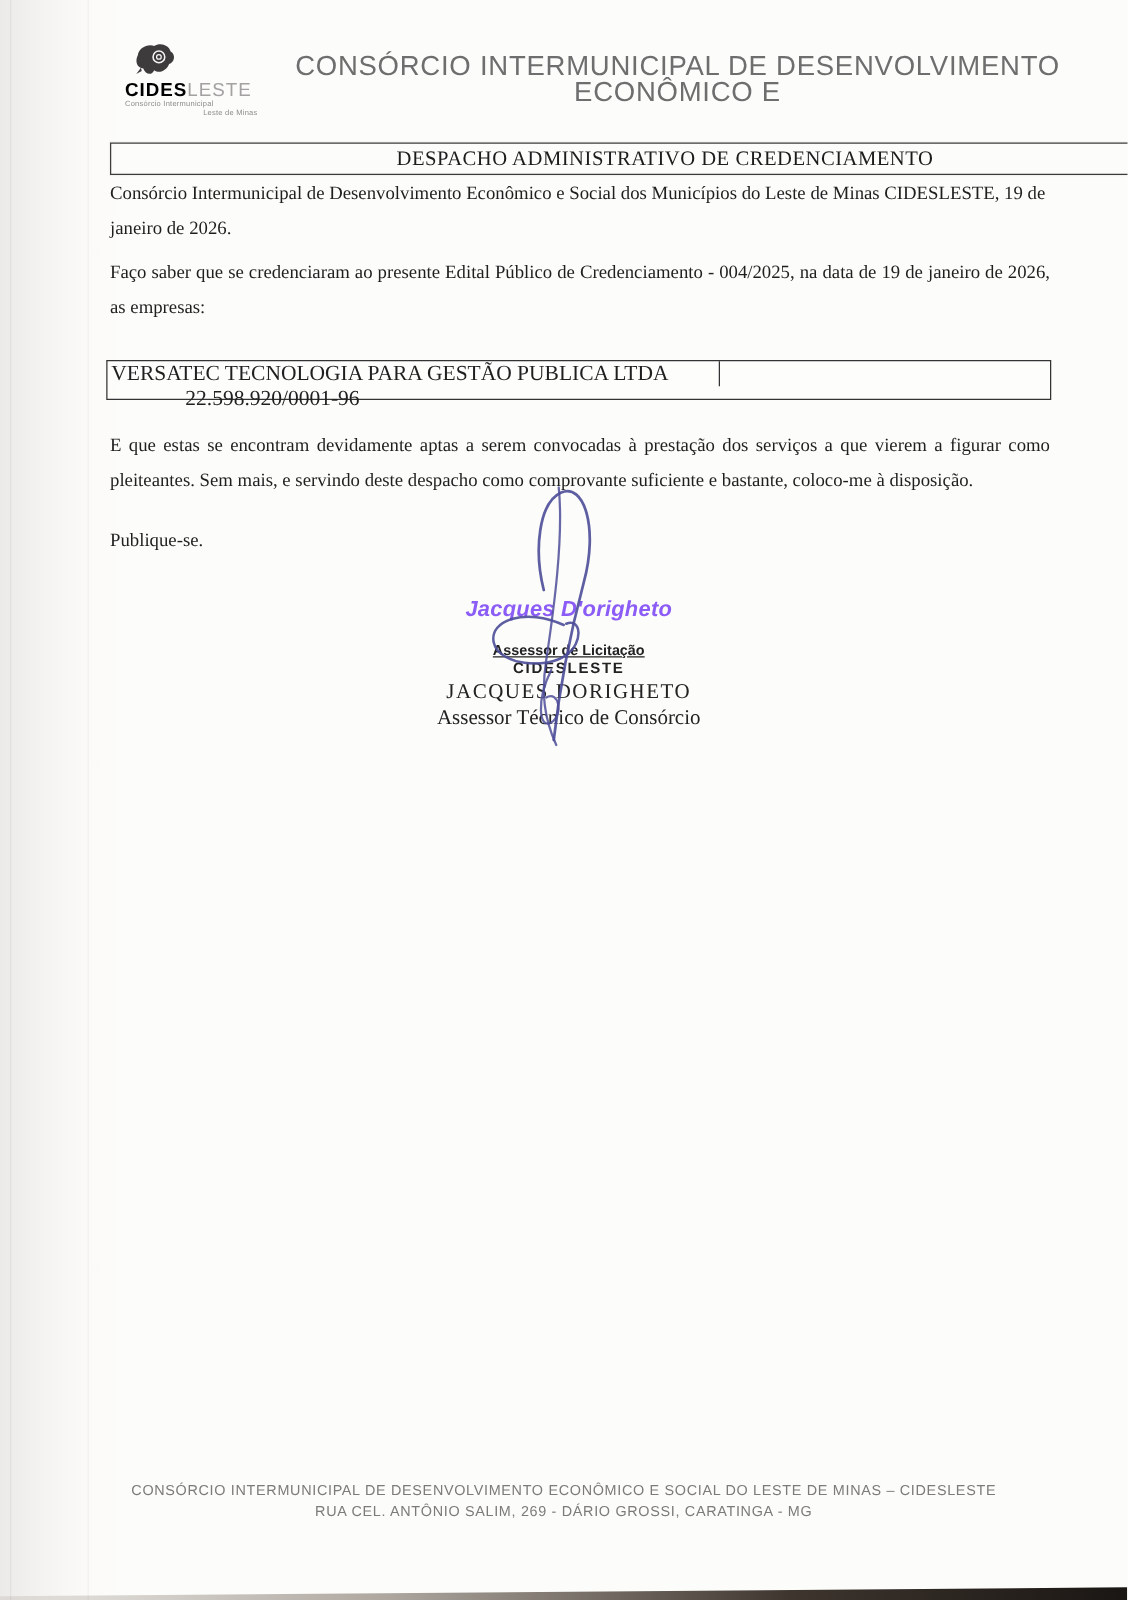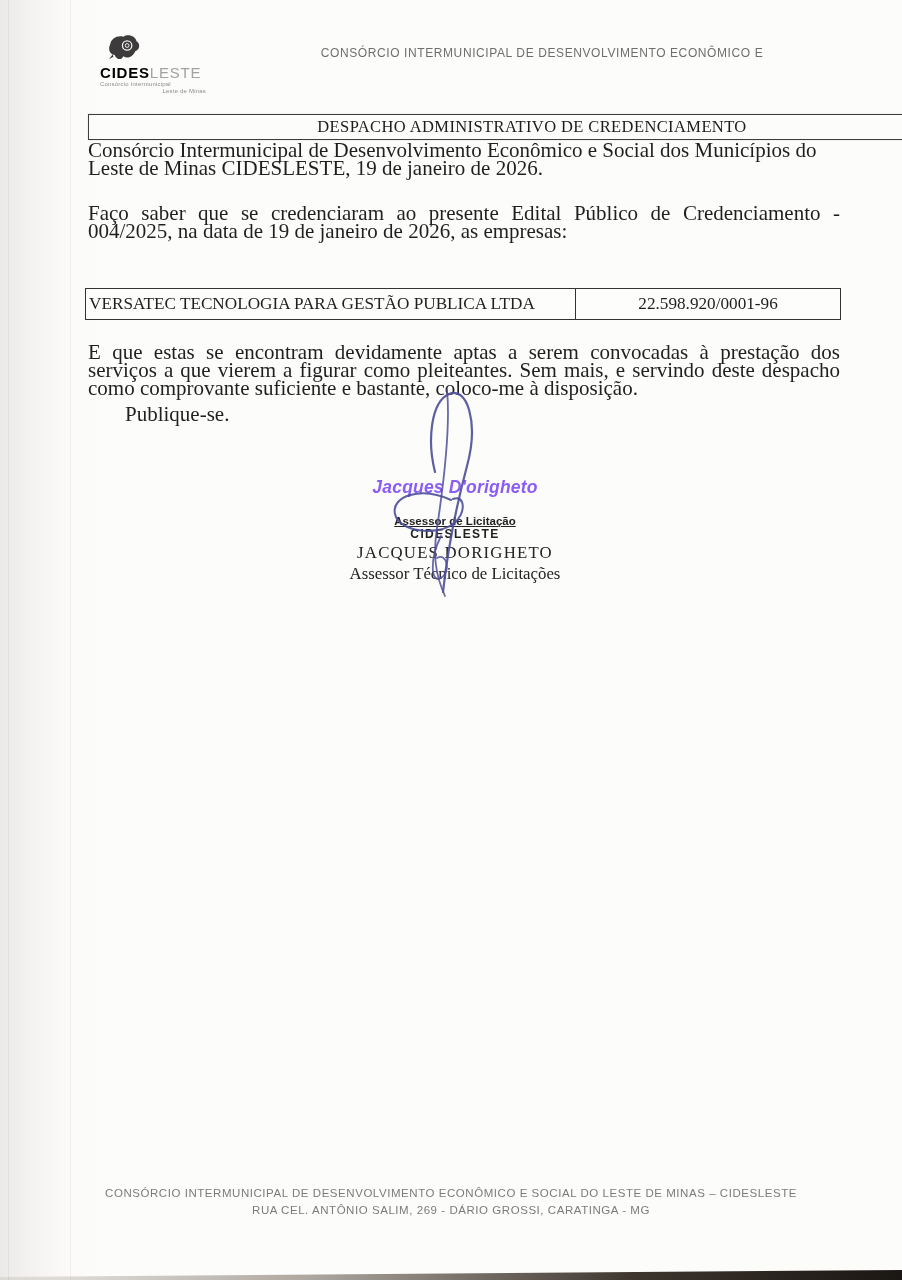--- a/index.html
+++ b/index.html
@@ -31,46 +31,47 @@
   .logo-map { display: block; margin-left: 4px; }
   .logo-brand { font-family: "Liberation Sans", sans-serif; font-size: 15px; letter-spacing: 0.8px; margin-top: 1px; white-space: nowrap; }
   .logo-brand .bold { font-weight: bold; color: #000000; }
   .logo-brand .light { font-weight: normal; color: #a3a1a2; }
   .logo-tagline { font-family: "Liberation Sans", sans-serif; font-size: 6px; color: #8d8b8c; line-height: 7px; letter-spacing: 0.2px; }
   .logo-tagline .tr { display: block; text-align: right; padding-right: 14px; }
 
   .org-title {
     position: absolute; left: 228px; top: 43px; width: 628px;
     font-family: "Liberation Sans", sans-serif;
-    font-size: 12px; line-height: 20.5px; letter-spacing: 0.6px;
+    font-size: 22px; line-height: 20.5px; letter-spacing: 0.6px;
     color: #6e6e6e; text-align: center;
   }
 
   
   .title-box {
     position: absolute; left: 88px; top: 114px; width: 888px; height: 26px;
     border: 1.6px solid #3c3c3c;
     box-shadow: 0 0 0 1px rgba(0,0,0,0.04);
     text-align: center;
   }
   .title-box span {
     font-size: 16.5px; letter-spacing: 0.4px; line-height: 23px; color: #1c1c1c;
   }
 
-  .para { position: absolute; left: 88px; width: 752px; font-size: 21px; line-height: 18px; }
+  .para { position: absolute; left: 88px; width: 752px; font-size: 15px; line-height: 28px; }
   .p1 { top: 141px; }
   .p2 { top: 204px; text-align: justify; }
   .p3 { top: 343px; text-align: justify; }
-  .publish { top: 405px; margin-left: 37px; }
+  .publish { top: 419px; }
 
   
   .cred-table {
     position: absolute; left: 85px; top: 288px; width: 756px; height: 32px;
     border: 1.6px solid #333; display: flex; align-items: stretch;
     background: rgba(255,255,255,0.4);
+    flex-direction: column;
   }
   .cred-table .cell { display: flex; align-items: center; font-size: 17.2px; }
   .cred-table .c-company { width: 65%; border-right: 1.4px solid #333; padding-left: 3px; }
   .cred-table .c-cnpj { width: 35%; justify-content: center; }
 
   
   .sig-stack { position: absolute; left: 305px; top: 477px; width: 300px; text-align: center; z-index: 2; }
   .stamp-name {
     font-family: "Liberation Sans", sans-serif; font-weight: bold; font-style: italic;
     font-size: 17.5px; color: #8b5cf6; letter-spacing: 0.2px;
@@ -133,21 +134,21 @@
   <path class="ink" d="M62 2 C66 42 58 100 52 140 C48 166 50 186 60 208" fill="none" stroke="#4d4d99" stroke-width="1.8" stroke-linecap="round" opacity="0.85"></path>
   <path class="ink" d="M66 112 C36 98 6 108 10 126 C14 144 52 148 68 136 C82 126 80 106 68 111" fill="none" stroke="#4d4d99" stroke-width="2" stroke-linecap="round" opacity="0.9"></path>
   <path class="ink" d="M56 148 C44 172 46 196 56 190 C66 184 62 164 52 170" fill="none" stroke="#4d4d99" stroke-width="1.8" stroke-linecap="round" opacity="0.85"></path>
 </svg>
 
 <div class="sig-stack">
   <div class="stamp-name">Jacques D'origheto</div>
   <div class="stamp-role">Assessor de Licitação</div>
   <div class="stamp-org">CIDESLESTE</div>
   <div class="typed-name">JACQUES DORIGHETO</div>
-  <div class="typed-role">Assessor Técnico de Licitações</div>
+  <div class="typed-role">Assessor Técnico de Consórcio</div>
 </div>
 
 <div class="footer">
   <div>CONSÓRCIO INTERMUNICIPAL DE DESENVOLVIMENTO ECONÔMICO E SOCIAL DO LESTE DE MINAS – CIDESLESTE</div>
   <div>RUA CEL. ANTÔNIO SALIM, 269 - DÁRIO GROSSI, CARATINGA - MG</div>
 </div>
 
 <div class="scan-shadow-bottom"></div>
 
 </body></html>

